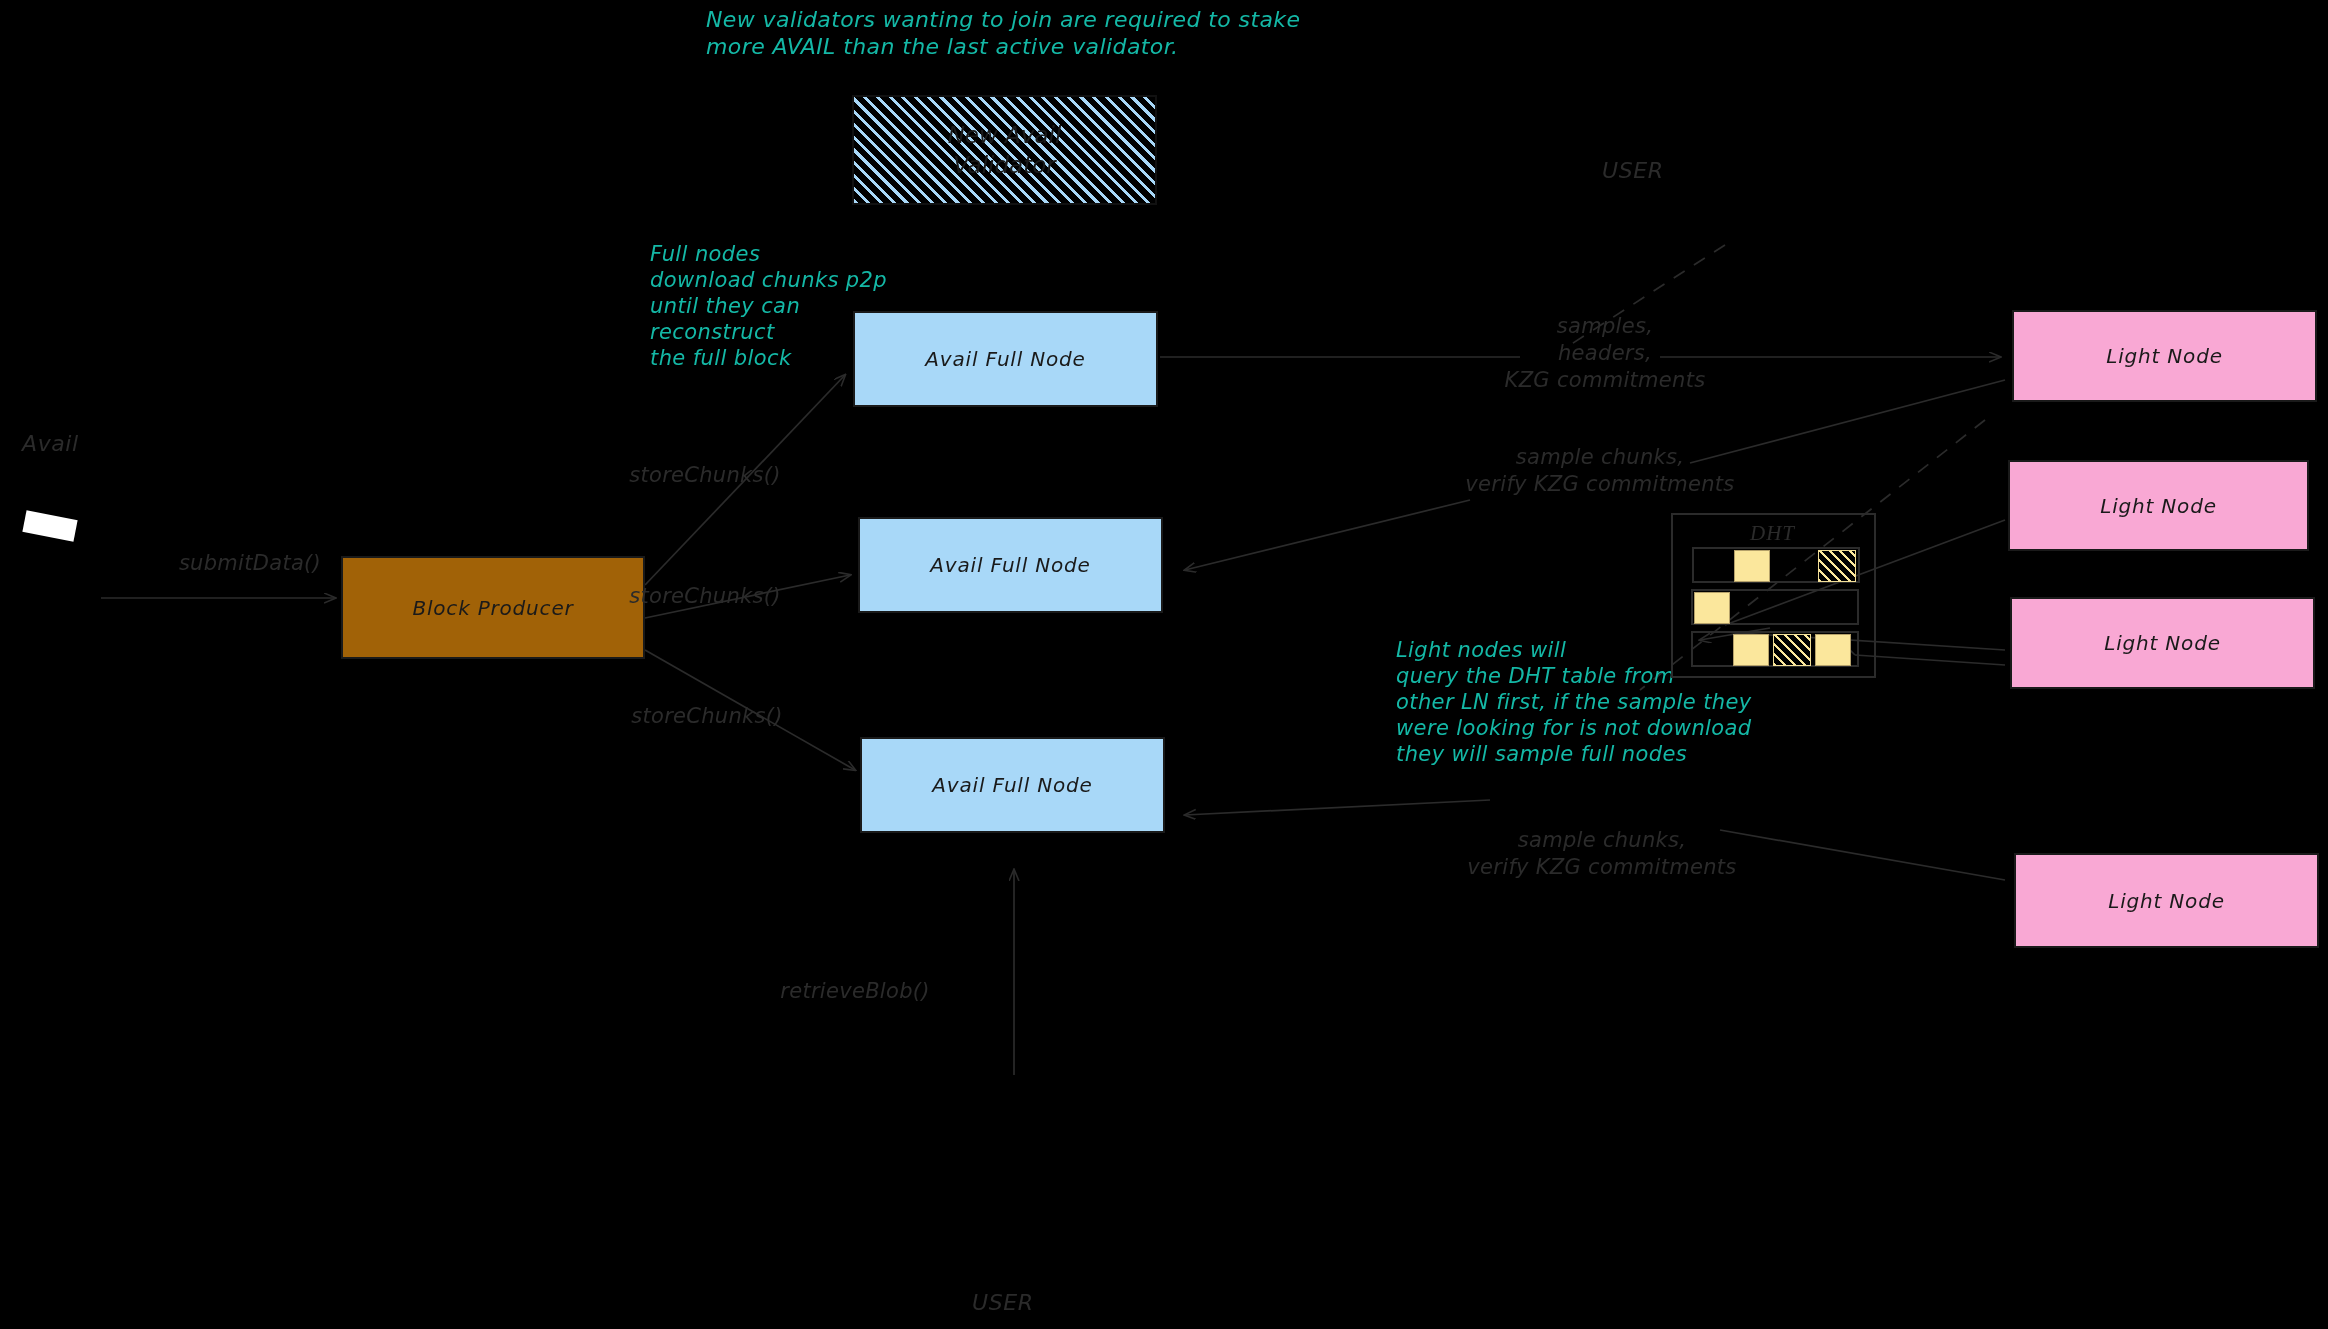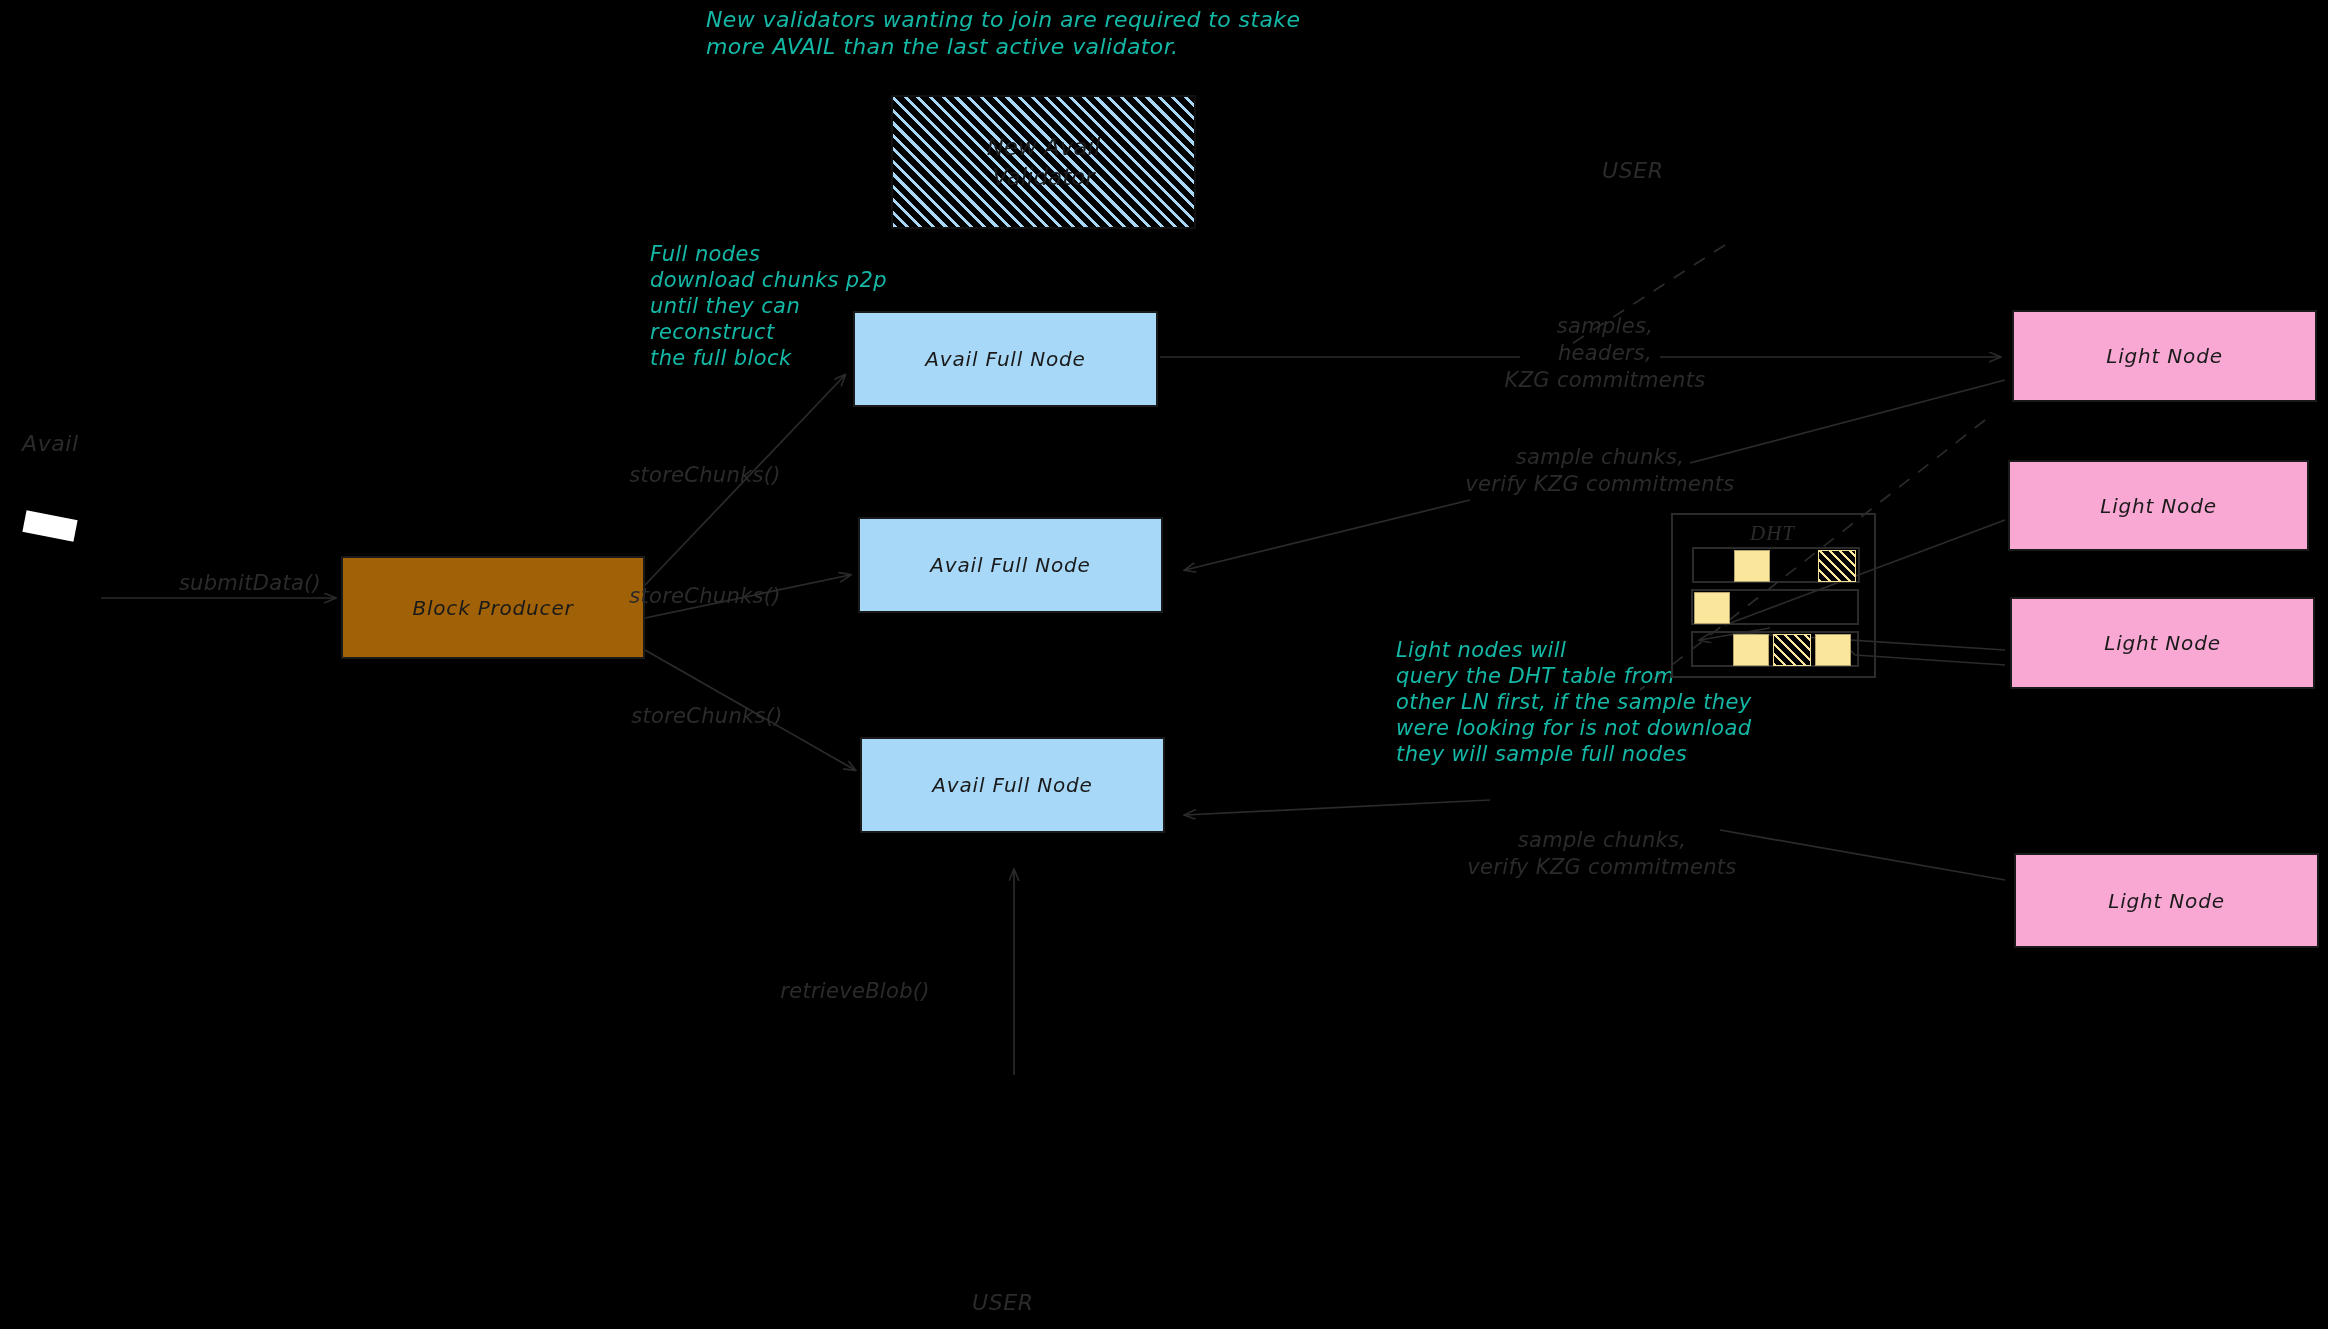--- a/index.html
+++ b/index.html
@@ -202,35 +202,35 @@
     </g>
 
     <g stroke="#2b2b2b" stroke-width="1.7" fill="none" stroke-dasharray="13 11">
       <path d="M2000,870 L1660,700" opacity="0"></path>
     </g>
   </svg>
 
   <div class="note big" style="left:706px; top:6px;">New validators wanting to join are required to stake
 more AVAIL than the last active validator.</div>
 
-  <div class="hatch-box" style="left:852px; top:95px; width:305px; height:134px;margin-left:39px;">New Avail
+  <div class="hatch-box" style="left:852px; top:95px; width:305px; height:110px;">New Avail
 Validator</div>
 
   <div class="plain-label" style="left:1602px; top:158px;">USER</div>
 
   <div class="note" style="left:650px; top:241px;">Full nodes
 download chunks p2p
 until they can
 reconstruct
 the full block</div>
 
   <div class="plain-label" style="left:22px; top:431px;">Avail</div>
   <div class="white-slab" style="left:24px; top:515px; width:52px; height:22px;"></div>
 
-  <div class="edge-label" style="left:160px; top:570px; width:180px;">submitData()</div>
+  <div class="edge-label" style="left:160px; top:550px; width:180px;">submitData()</div>
 
   <div class="node-box pink" style="left:341px; top:556px; width:304px; height:103px;">Block Producer</div>
 
   <div class="edge-label" style="left:590px; top:462px; width:230px;">storeChunks()</div>
   <div class="edge-label" style="left:590px; top:583px; width:230px;">storeChunks()</div>
   <div class="edge-label" style="left:592px; top:703px; width:230px;">storeChunks()</div>
 
   <div class="node-box blue" style="left:853px; top:311px; width:305px; height:96px;">Avail Full Node</div>
 
   <div class="node-box blue" style="left:858px; top:517px; width:305px; height:96px;">Avail Full Node</div>

